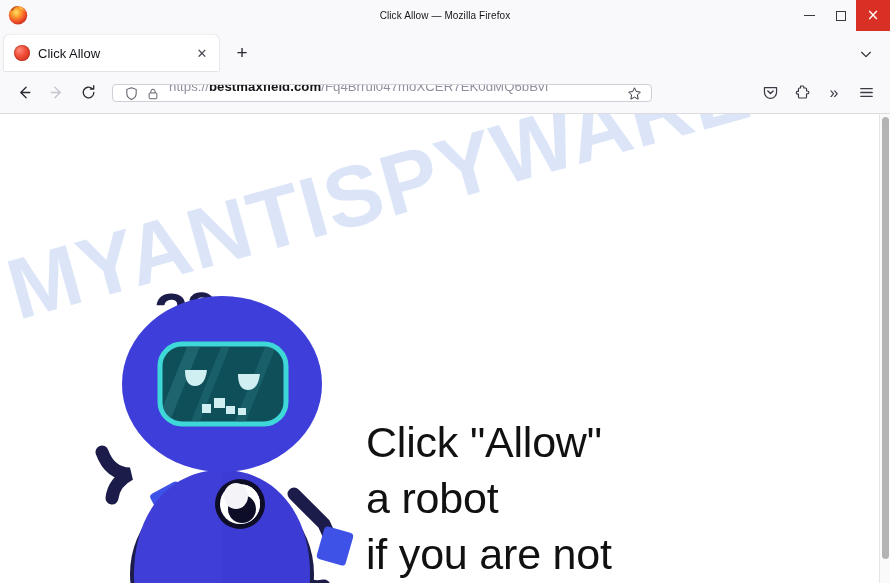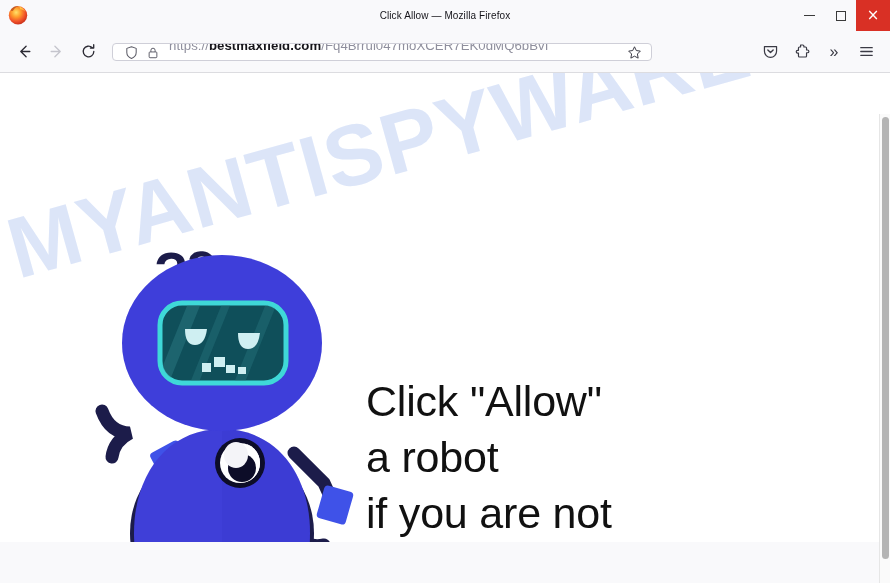--- a/index.html
+++ b/index.html
@@ -336,20 +336,33 @@
       </div>
       <div class="winbtn">
         <span class="glyph-max"></span>
       </div>
       <div class="winbtn close">
         <span class="glyph-close">×</span>
       </div>
     </div>
   </div>
 
+  <div class="tabstrip">
+    <div class="tab">
+      <span class="tab-favicon"></span>
+      <span class="tab-label">Click Allow</span>
+      <span class="tab-close">✕</span>
+    </div>
+    <div class="newtab">+</div>
+    <div class="tablist-chevron">
+      <svg width="14" height="14" viewBox="0 0 16 16">
+        <path d="M3 6 L8 11 L13 6" fill="none" stroke="#2b2a33" stroke-width="1.3" stroke-linecap="round" stroke-linejoin="round"></path>
+      </svg>
+    </div>
+  </div>
 
   <div class="navbar">
 
     <div class="navbtn">
       <svg width="17" height="17" viewBox="0 0 16 16">
         <path d="M9.5 3 L4.5 8 L9.5 13 M4.5 8 H13" fill="none" stroke="#2b2a33" stroke-width="1.25" stroke-linecap="round" stroke-linejoin="round"></path>
       </svg>
     </div>
 
     <div class="navbtn">

